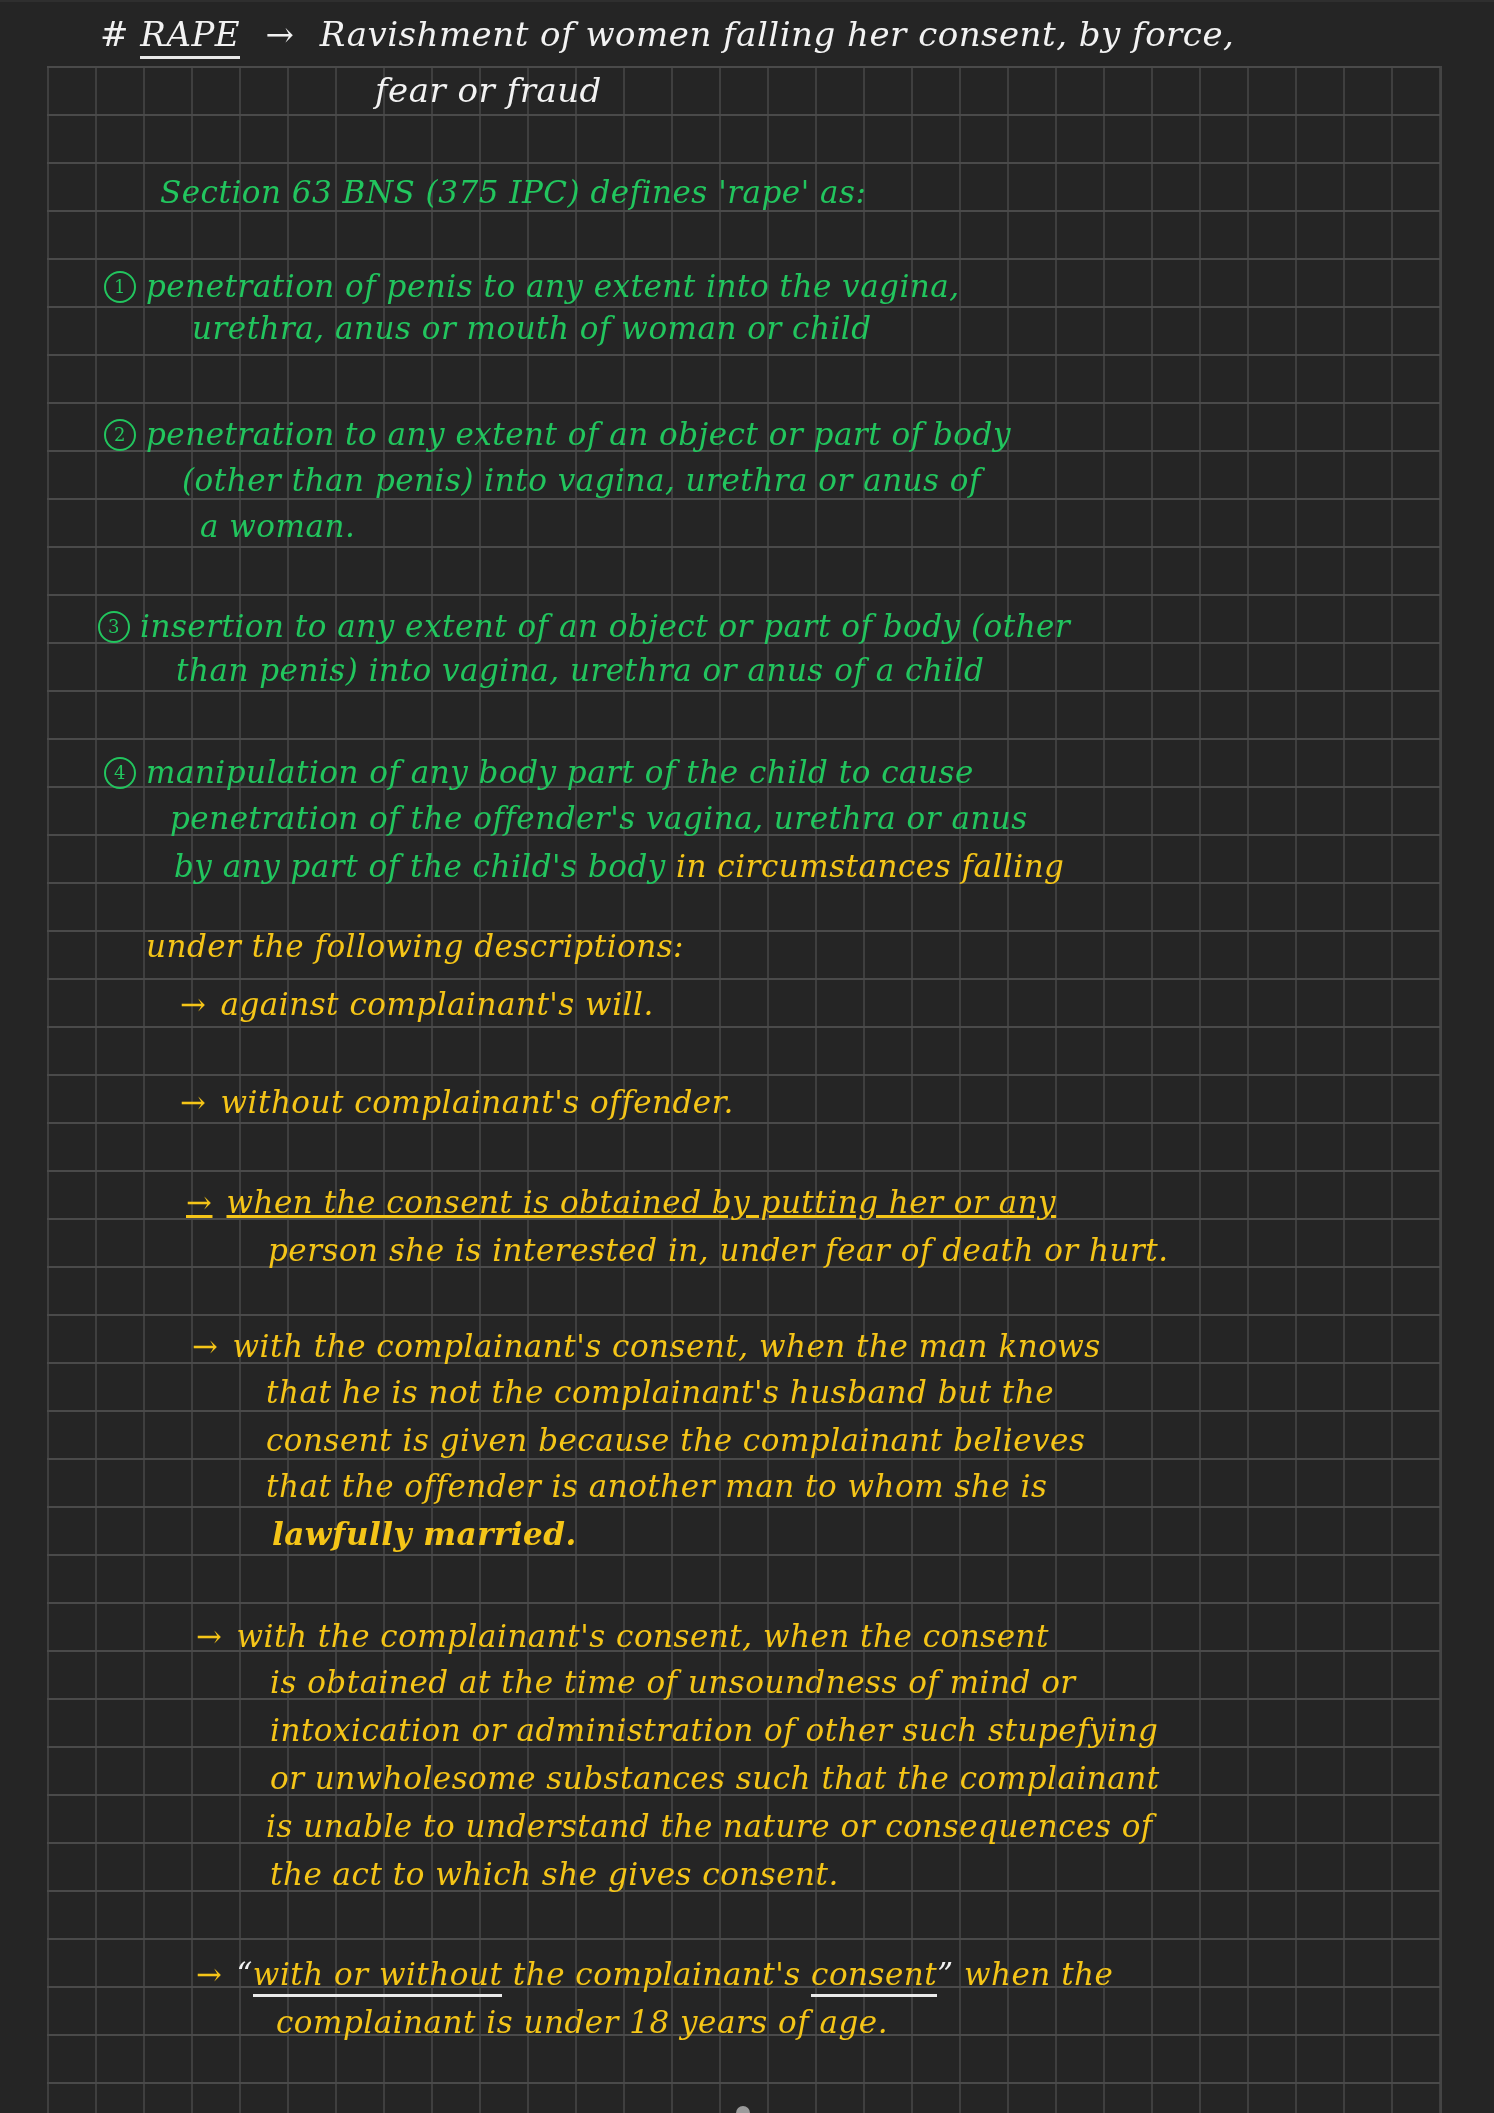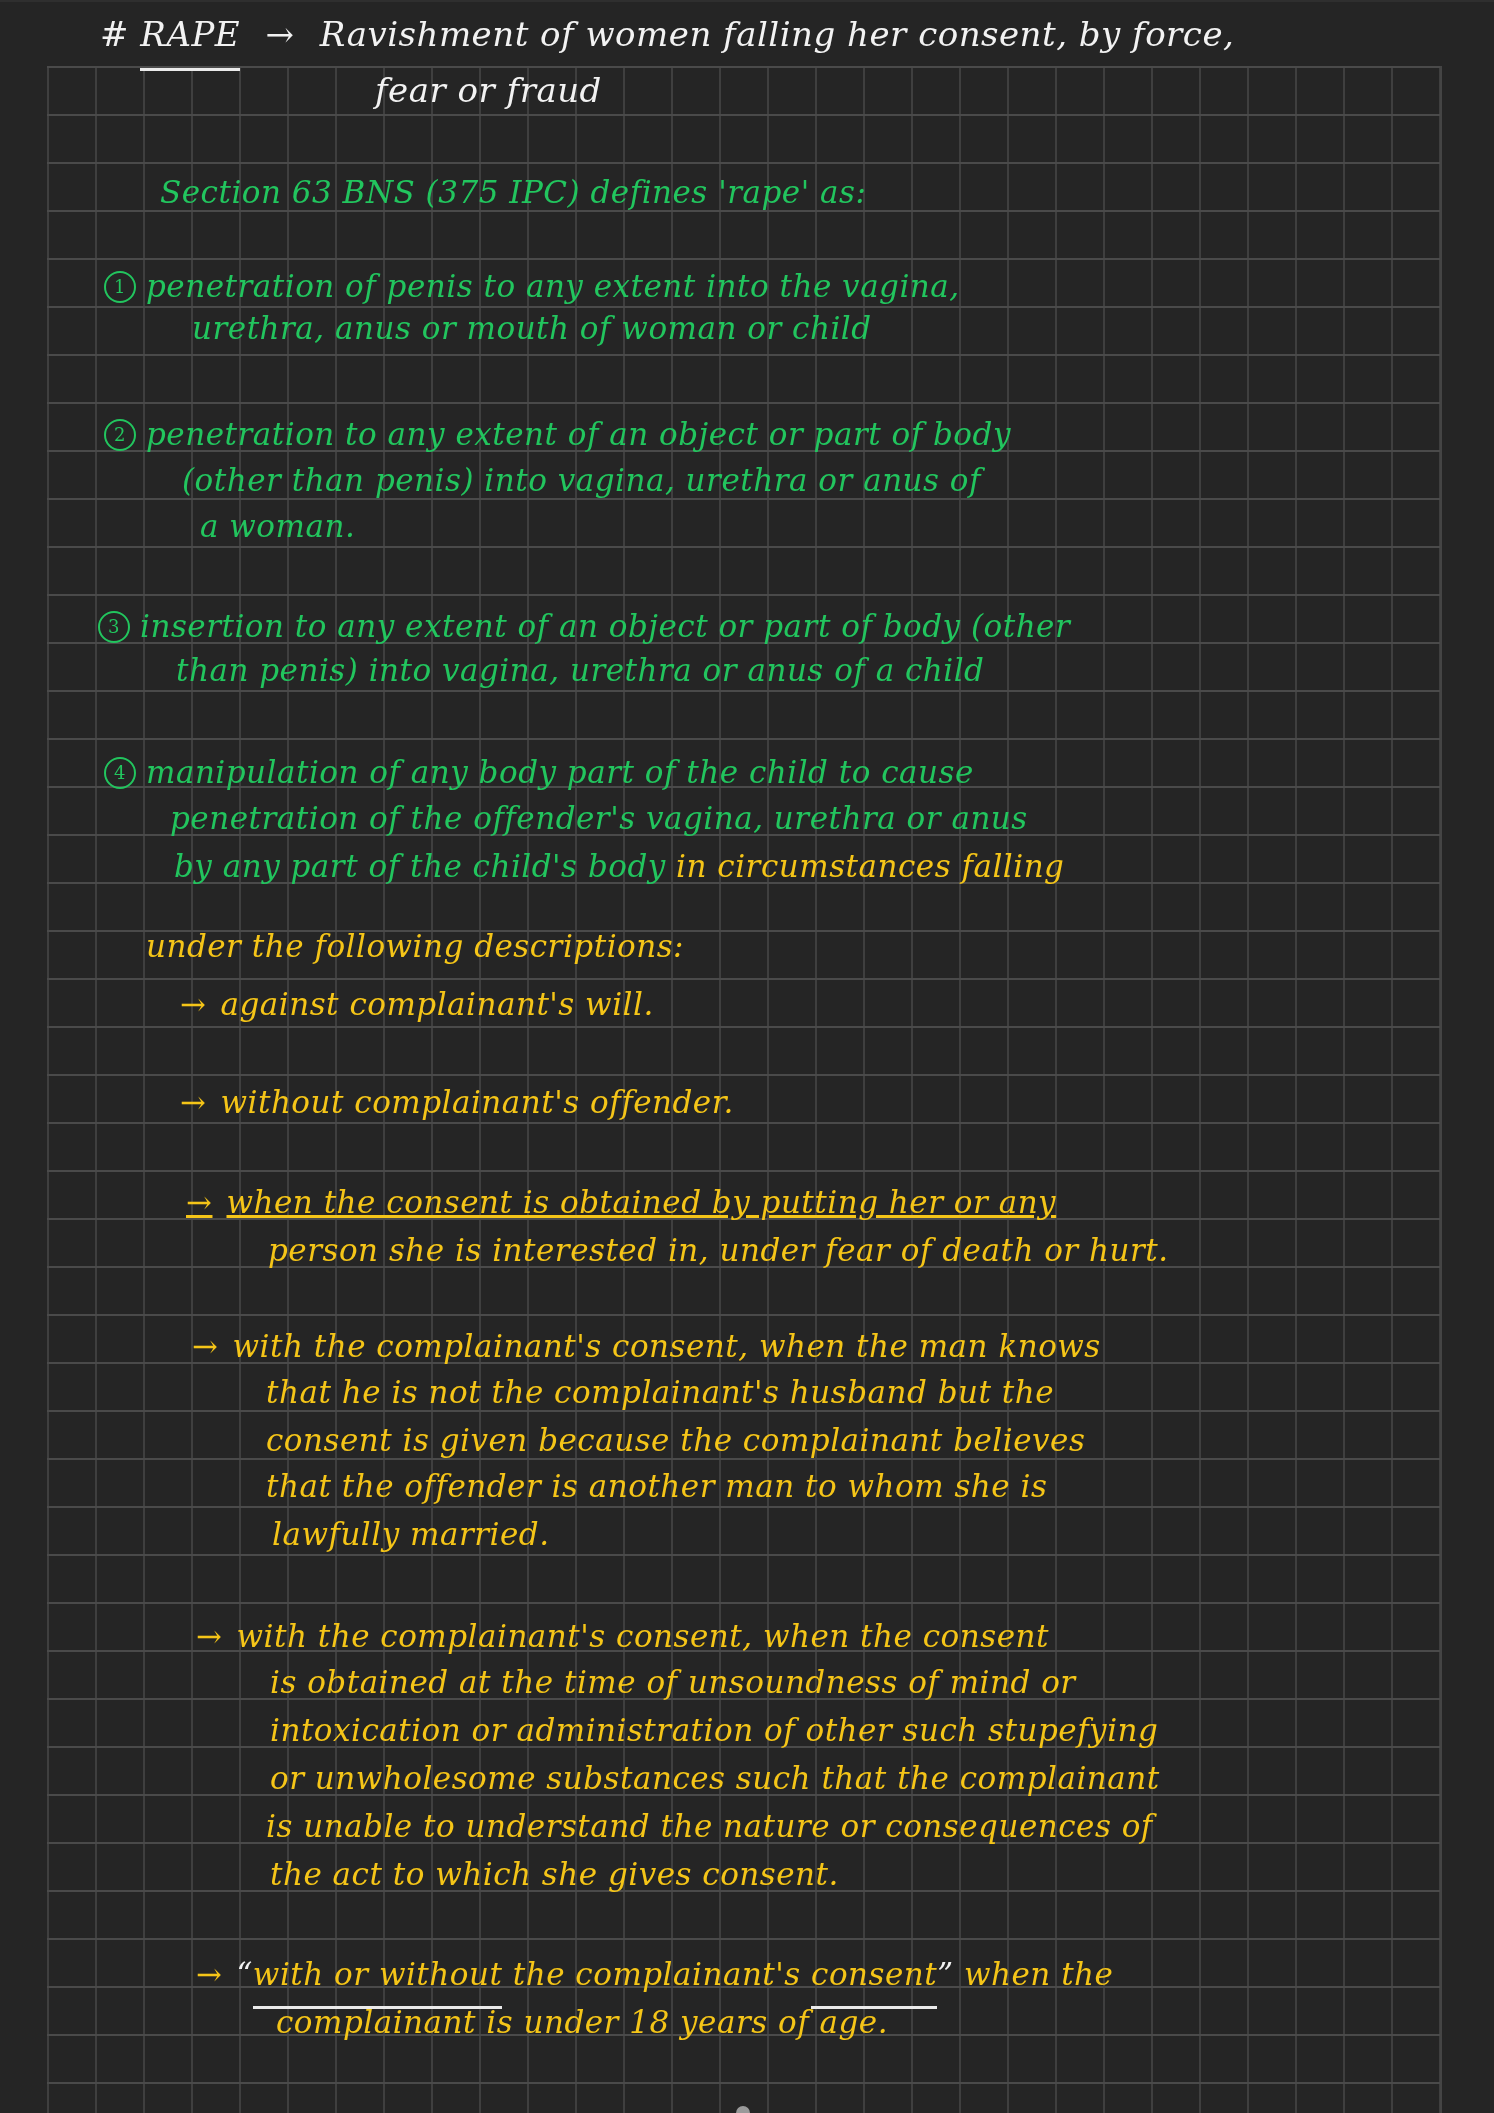--- a/index.html
+++ b/index.html
@@ -32,21 +32,21 @@
   .white { color: #f2f2f2; }
   .blue { color: #22c55e; }
   .yellow { color: #f5c518; }
   .title-line { font-size: 34px; }
   .body-line { font-size: 31px; }
   .num {
     display: inline-block; width: 28px; height: 28px; border: 2px solid currentColor;
     border-radius: 50%; font-size: 18px; line-height: 28px; text-align: center;
     font-style: normal; margin-right: 10px; vertical-align: 4px;
   }
-  .ul { border-bottom: 3px solid #eaeaea; padding-bottom: 14px; }
+  .ul { border-bottom: 3px solid #eaeaea; padding-bottom: 2px; }
   .arrow { font-style: normal; margin-right: 14px; }
   .dot {
     position: absolute; left: 736px; top: 2106px; width: 14px; height: 14px;
     border-radius: 50%; background: #9a9a9a;
   }
 </style>
 </head>
 <body>
 
 <div class="topstrip"></div>
@@ -100,21 +100,21 @@
   <span class="arrow">→</span><span>when the consent is obtained by putting her or any</span>
 </div>
 <div class="ink yellow body-line" style="left:268px; top:1226px;">person she is interested in, under fear of death or hurt.</div>
 
 <div class="ink yellow body-line" style="left:192px; top:1322px;">
   <span class="arrow">→</span><span>with the complainant's consent, when the man knows</span>
 </div>
 <div class="ink yellow body-line" style="left:266px; top:1368px;">that he is not the complainant's husband but the</div>
 <div class="ink yellow body-line" style="left:266px; top:1416px;">consent is given because the complainant believes</div>
 <div class="ink yellow body-line" style="left:266px; top:1462px;">that the offender is another man to whom she is</div>
-<div class="ink yellow body-line" style="left:272px; top:1510px;">lawfully married.</div>
+<div class="ink yellow body-line" style="left:272px; top:1510px;font-weight:bold;">lawfully married.</div>
 
 <div class="ink yellow body-line" style="left:196px; top:1612px;">
   <span class="arrow">→</span><span>with the complainant's consent, when the consent</span>
 </div>
 <div class="ink yellow body-line" style="left:270px; top:1658px;">is obtained at the time of unsoundness of mind or</div>
 <div class="ink yellow body-line" style="left:270px; top:1706px;text-align:right;">intoxication or administration of other such stupefying</div>
 <div class="ink yellow body-line" style="left:270px; top:1754px;">or unwholesome substances such that the complainant</div>
 <div class="ink yellow body-line" style="left:266px; top:1802px;">is unable to understand the nature or consequences of</div>
 <div class="ink yellow body-line" style="left:270px; top:1850px;">the act to which she gives consent.</div>
 

